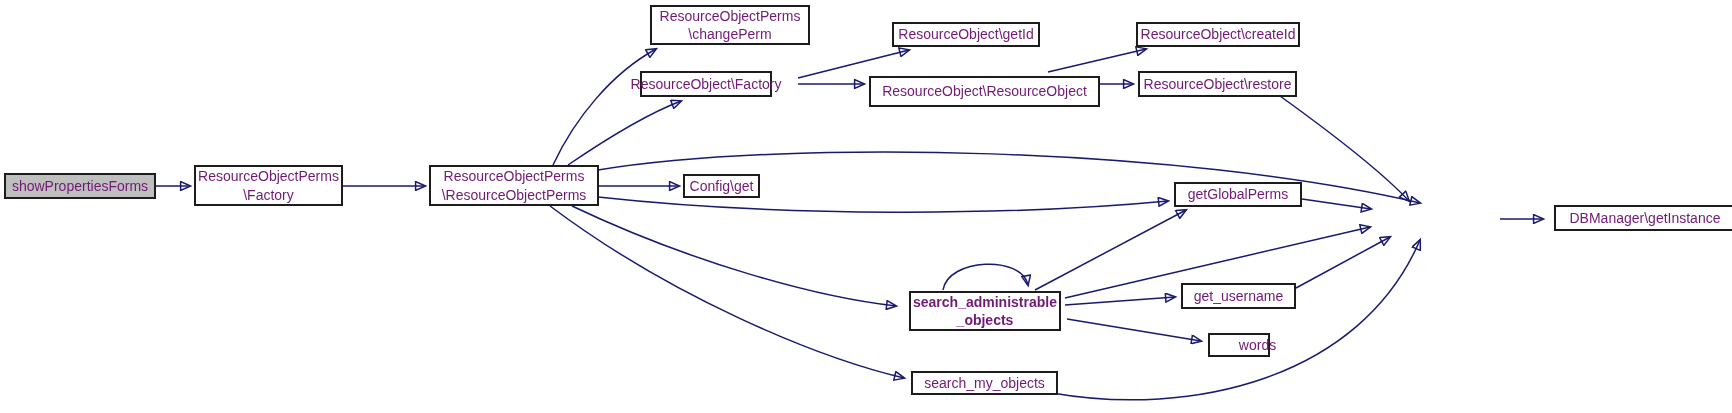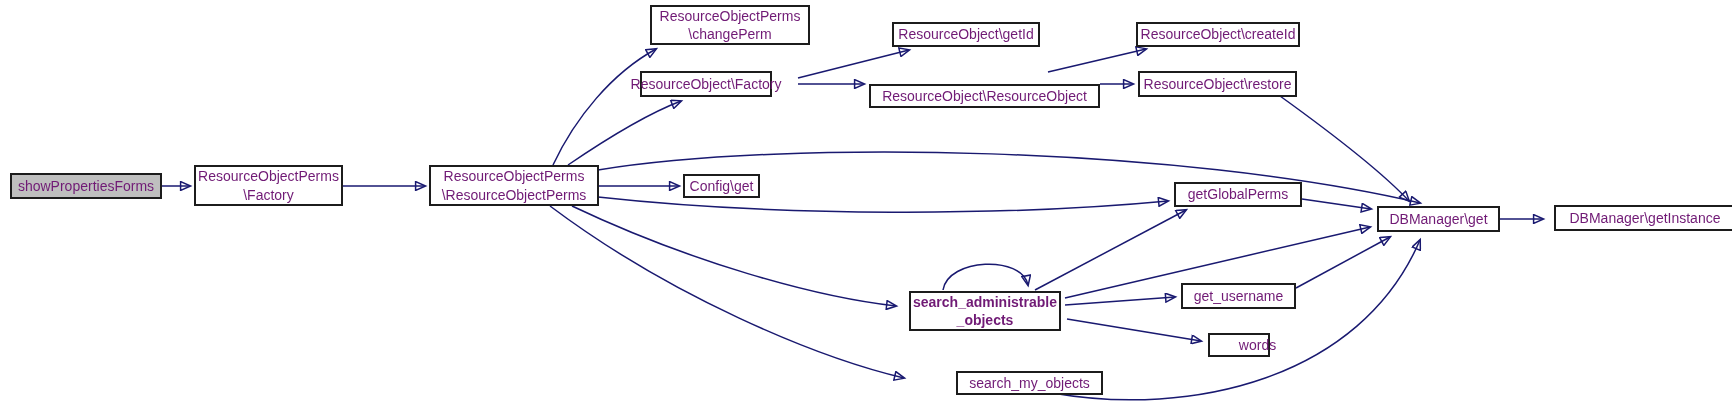--- a/index.html
+++ b/index.html
@@ -55,51 +55,50 @@
     <path d="M943,290 C948,258 1022,255 1028,285" marker-end="url(#ah)"></path>
     <path d="M1035,290 L1186,210" marker-end="url(#ah)"></path>
     <path d="M1065,305 L1175,297" marker-end="url(#ah)"></path>
     <path d="M1067,319 L1201,341" marker-end="url(#ah)"></path>
     <path d="M1065,298 L1370,227" marker-end="url(#ah)"></path>
     <path d="M1296,288 L1390,237" marker-end="url(#ah)"></path>
     <path d="M1052,393 C1190,417 1360,380 1420,240" marker-end="url(#ah)"></path>
     <path d="M1500,219 L1543,219" marker-end="url(#ah)"></path>
   </svg>
 
-  <div class="node highlight" style="left:4px;top:173px;width:152px;height:26px;margin-left:6px;">showPropertiesForms</div>
+  <div class="node highlight" style="left:4px;top:173px;width:152px;height:26px;">showPropertiesForms</div>
 
   <div class="node" style="left:194px;top:165px;width:149px;height:41px;">ResourceObjectPerms
 \Factory</div>
 
   <div class="node" style="left:429px;top:165px;width:170px;height:41px;">ResourceObjectPerms
 \ResourceObjectPerms</div>
 
   <div class="node" style="left:650px;top:5px;width:160px;height:40px;">ResourceObjectPerms
 \changePerm</div>
 
   <div class="node" style="left:640px;top:71px;width:132px;height:26px;">ResourceObject\Factory</div>
 
   <div class="node" style="left:870px;top:22px;width:148px;height:25px;margin-left:22px;">ResourceObject\getId</div>
 
-  <div class="node" style="left:869px;top:84px;width:231px;height:24px;">ResourceObject\ResourceObject</div>
+  <div class="node" style="left:869px;top:76px;width:231px;height:31px;">ResourceObject\ResourceObject</div>
 
   <div class="node" style="left:1136px;top:22px;width:164px;height:25px;">ResourceObject\createId</div>
 
   <div class="node" style="left:1138px;top:71px;width:159px;height:26px;">ResourceObject\restore</div>
 
   <div class="node" style="left:683px;top:174px;width:77px;height:24px;">Config\get</div>
 
   <div class="node" style="left:1174px;top:182px;width:128px;height:25px;">getGlobalPerms</div>
 
   <div class="node" style="left:909px;top:291px;width:152px;height:40px;font-weight:bold;">search_administrable
 _objects</div>
 
   <div class="node" style="left:1181px;top:283px;width:115px;height:26px;">get_username</div>
 
   <div class="node" style="left:1208px;top:333px;width:62px;height:24px;padding-left:37px;">words</div>
 
-  <div class="node" style="left:956px;top:371px;width:147px;height:24px;">search_my_objects</div>
+  <div class="node" style="left:911px;top:371px;width:147px;height:24px;">search_my_objects</div>
 
-  <div class="node" style="left:1377px;top:206px;width:123px;height:26px;">DBManager\get</div>
 
   <div class="node" style="left:1548px;top:205px;width:182px;height:26px;margin-left:6px;">DBManager\getInstance</div>
 
 </div>
 
 </body></html>

